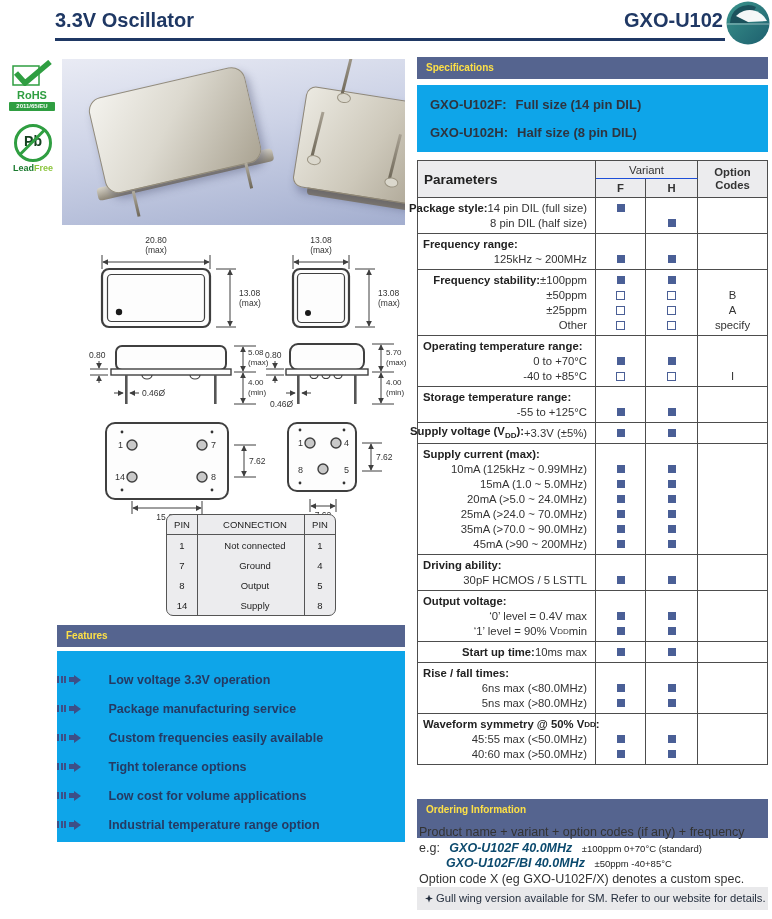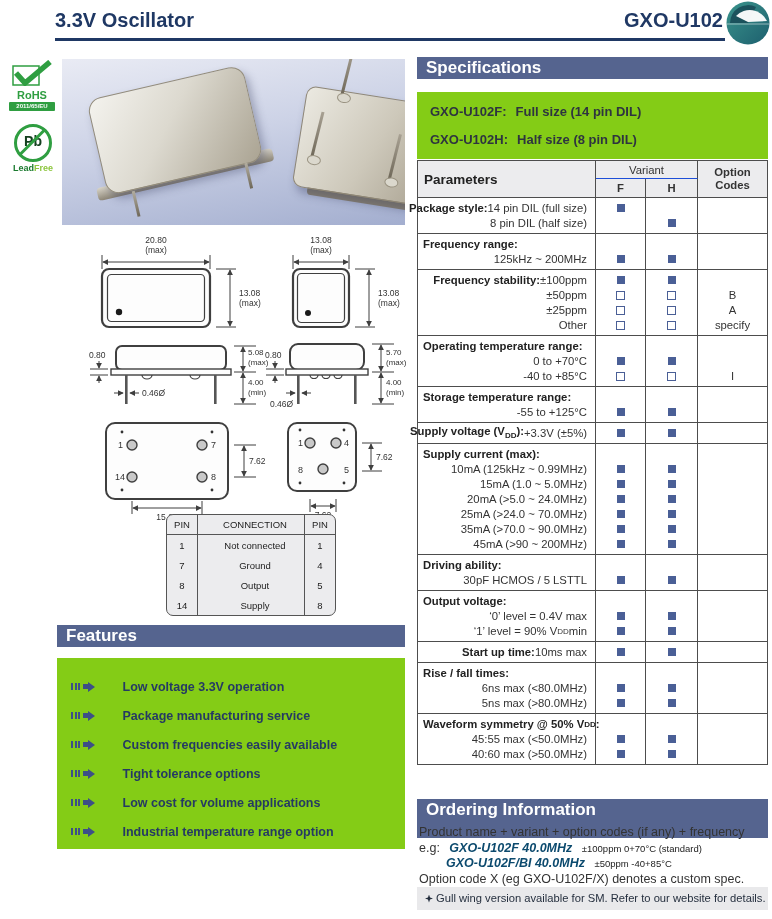--- a/index.html
+++ b/index.html
@@ -42,25 +42,25 @@
   .dwg{position:absolute;}
   
   .pintbl{position:absolute;left:166px;top:514px;width:168px;border:1.5px solid #555;border-radius:7px;
           background:#ececee;overflow:hidden;font-size:9.5px;color:#222;}
   .pintbl table{border-collapse:collapse;width:100%;}
   .pintbl th{font-weight:normal;border-bottom:1.3px solid #555;height:17px;}
   .pintbl td{height:18px;}
   .pintbl .c1,.pintbl .c3{width:28px;text-align:center;}
   .pintbl .c2{text-align:center;padding-left:9px;border-left:1.3px solid #555;border-right:1.3px solid #555;}
   
-  .sechdr{position:absolute;height:22px;background:#55648f;color:#ffffff;font-size:17px;font-weight:bold;
+  .sechdr{position:absolute;height:22px;background:#55648f;color:#fde047;font-size:10px;font-weight:bold;
           line-height:22px;padding-left:9px;box-sizing:border-box;}
-  .graybox{position:absolute;background:#84cc16;margin-top:7px;}
-  
-  .feat-item{display:flex;align-items:center;height:29px;padding-left:14px;}
+  .graybox{position:absolute;background:#0ea5e9;}
+  
+  .feat-item{display:flex;align-items:center;height:29px;}
   .feat-item .txt{font-size:12.5px;font-weight:bold;color:#253a63;margin-left:28px;}
   .feat-arrow{display:inline-flex;align-items:center;}
   .feat-arrow i{width:2px;height:7px;background:#3d4f87;margin-right:1.5px;}
   .feat-arrow u{width:5px;height:5px;background:#3d4f87;margin-left:1px;}
   .feat-arrow b{width:0;height:0;border-left:7px solid #3d4f87;border-top:5px solid transparent;border-bottom:5px solid transparent;}
   
   .variants{padding:12px 13px;}
   .variants .vline{font-size:13px;font-weight:bold;color:#2e3440;margin-bottom:13px;}
   .variants .vline:last-child{margin-bottom:0;}
   .variants .desc{margin-left:9px;}

